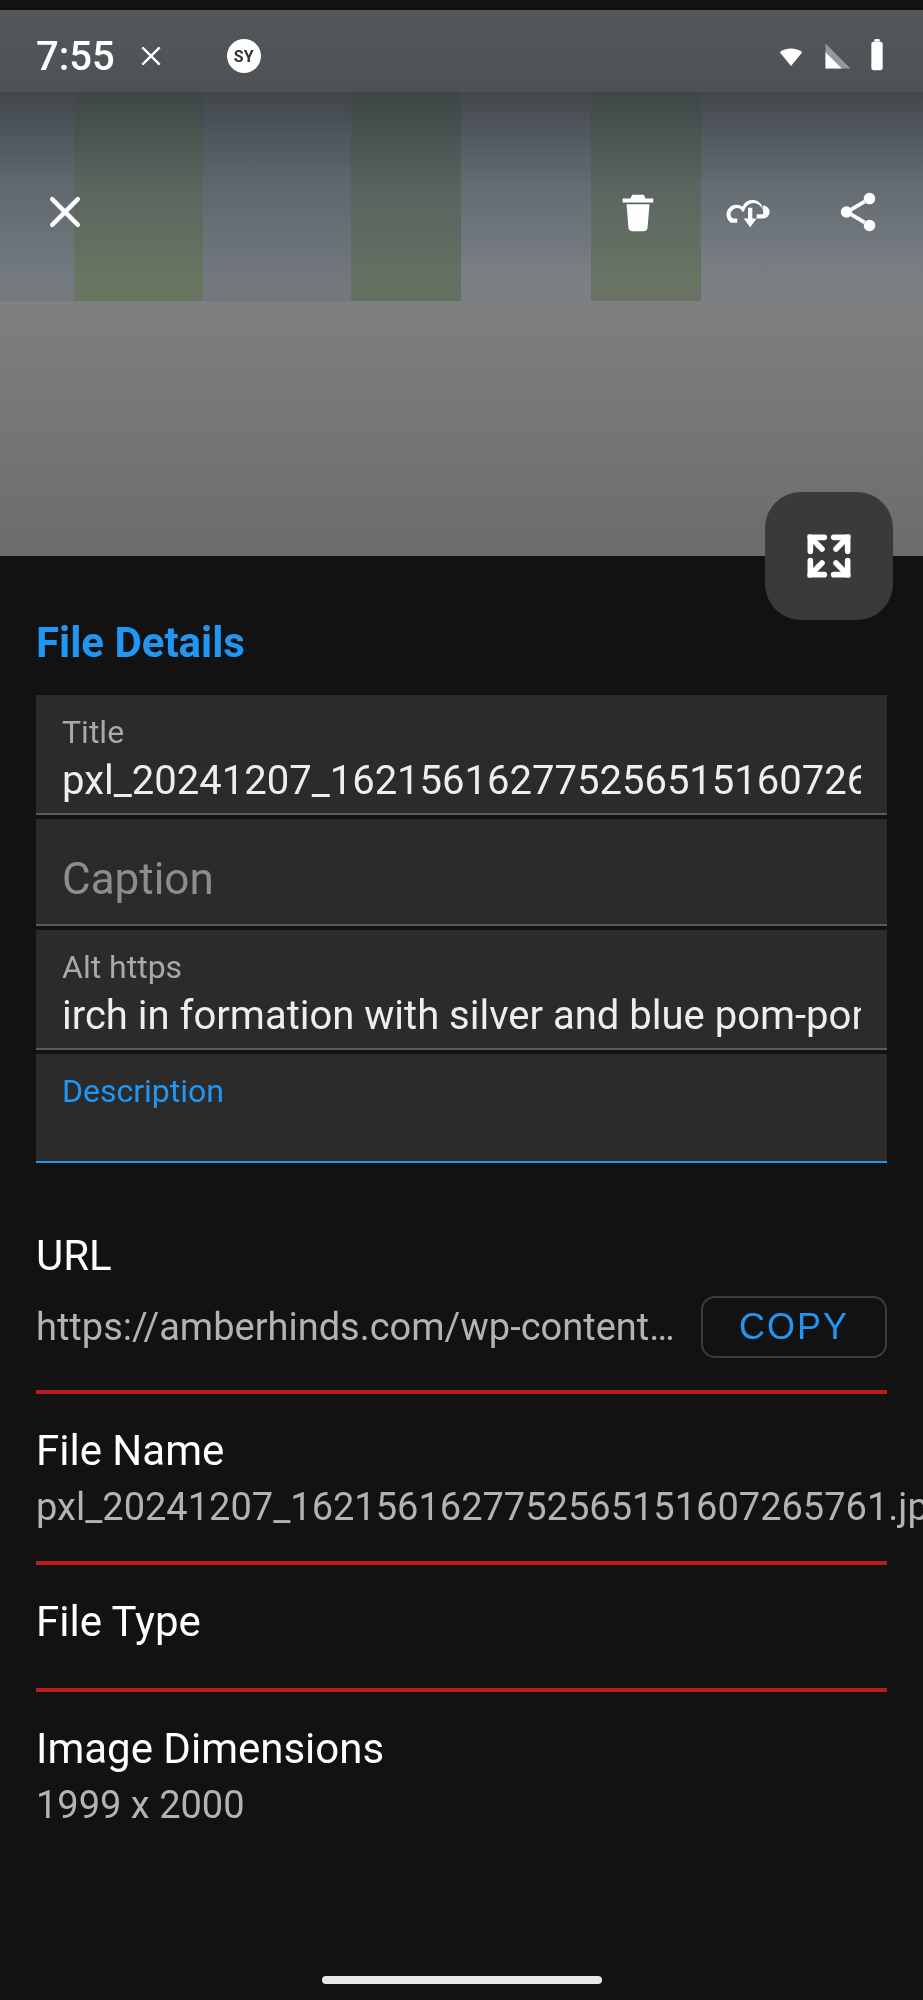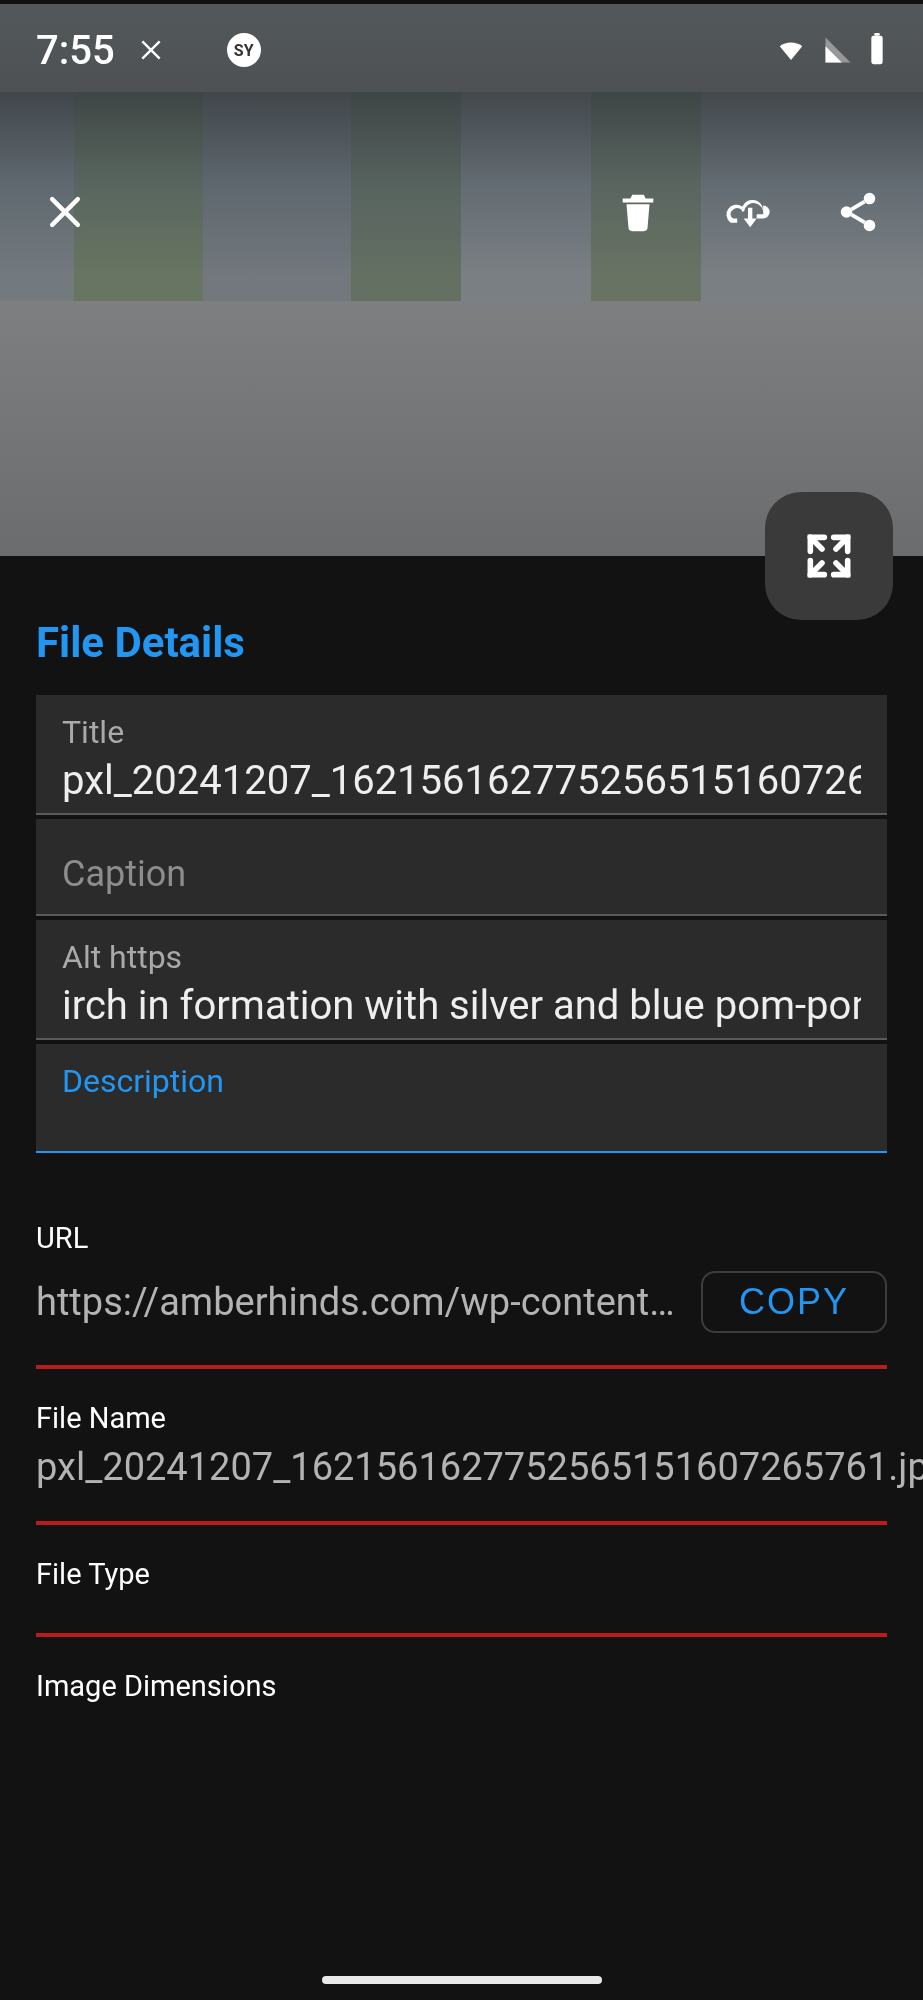--- a/index.html
+++ b/index.html
@@ -9,21 +9,21 @@
     background: #121212;
     font-family: Roboto, -apple-system, "Helvetica Neue", Arial, sans-serif;
     color: #e6e6e6;
     overflow: hidden;
     position: relative;
   }
 
   
   .status-bar {
     position: absolute;
-    top: 4px; left: 0; right: 0;
+    top: 10px; left: 0; right: 0;
     height: 92px;
     display: flex;
     align-items: center;
     padding: 0 36px;
     background: linear-gradient(#53585b, #4d5154);
     color: #fff;
     font-size: 40px;
     font-weight: 500;
   }
   .status-left { display: flex; align-items: center; gap: 20px; }
@@ -189,34 +189,34 @@
   .field.focused .label { color: #2196f3; }
   .field .value {
     color: #eeeeee;
     font-size: 40px;
     white-space: nowrap;
     overflow: hidden;
     text-overflow: clip;
   }
   .field.placeholder .value-ph {
     color: #8d8d8d;
-    font-size: 36px;
+    font-size: 44px;
     padding: 16px 0 10px;
   }
   .field.focused .value-area {
     min-height: 36px;
   }
 
   .meta {
     border-top: 4px solid #b91c1c;
     padding: 32px 0;
   }
   .meta .m-label {
     color: #ffffff;
-    font-size: 29px;
+    font-size: 42px;
     margin-bottom: 10px;
   }
   .meta .m-value {
     color: #b3b3b3;
     font-size: 38px;
   }
 
   .url-row {
     display: flex; align-items: center; gap: 24px;
     margin-top: 16px;
@@ -514,16 +514,17 @@
     <div class="m-label">File Name</div>
     <div class="m-value">pxl_20241207_1621561627752565151607265761.jpg</div>
   </div>
 
   <div class="meta">
     <div class="m-label">File Type</div>
   </div>
 
   <div class="meta">
     <div class="m-label">Image Dimensions</div>
+    <div class="m-value">1999 x 2000</div>
   </div>
 </div>
 
 <div class="home-indicator"></div>
 
 </body></html>

